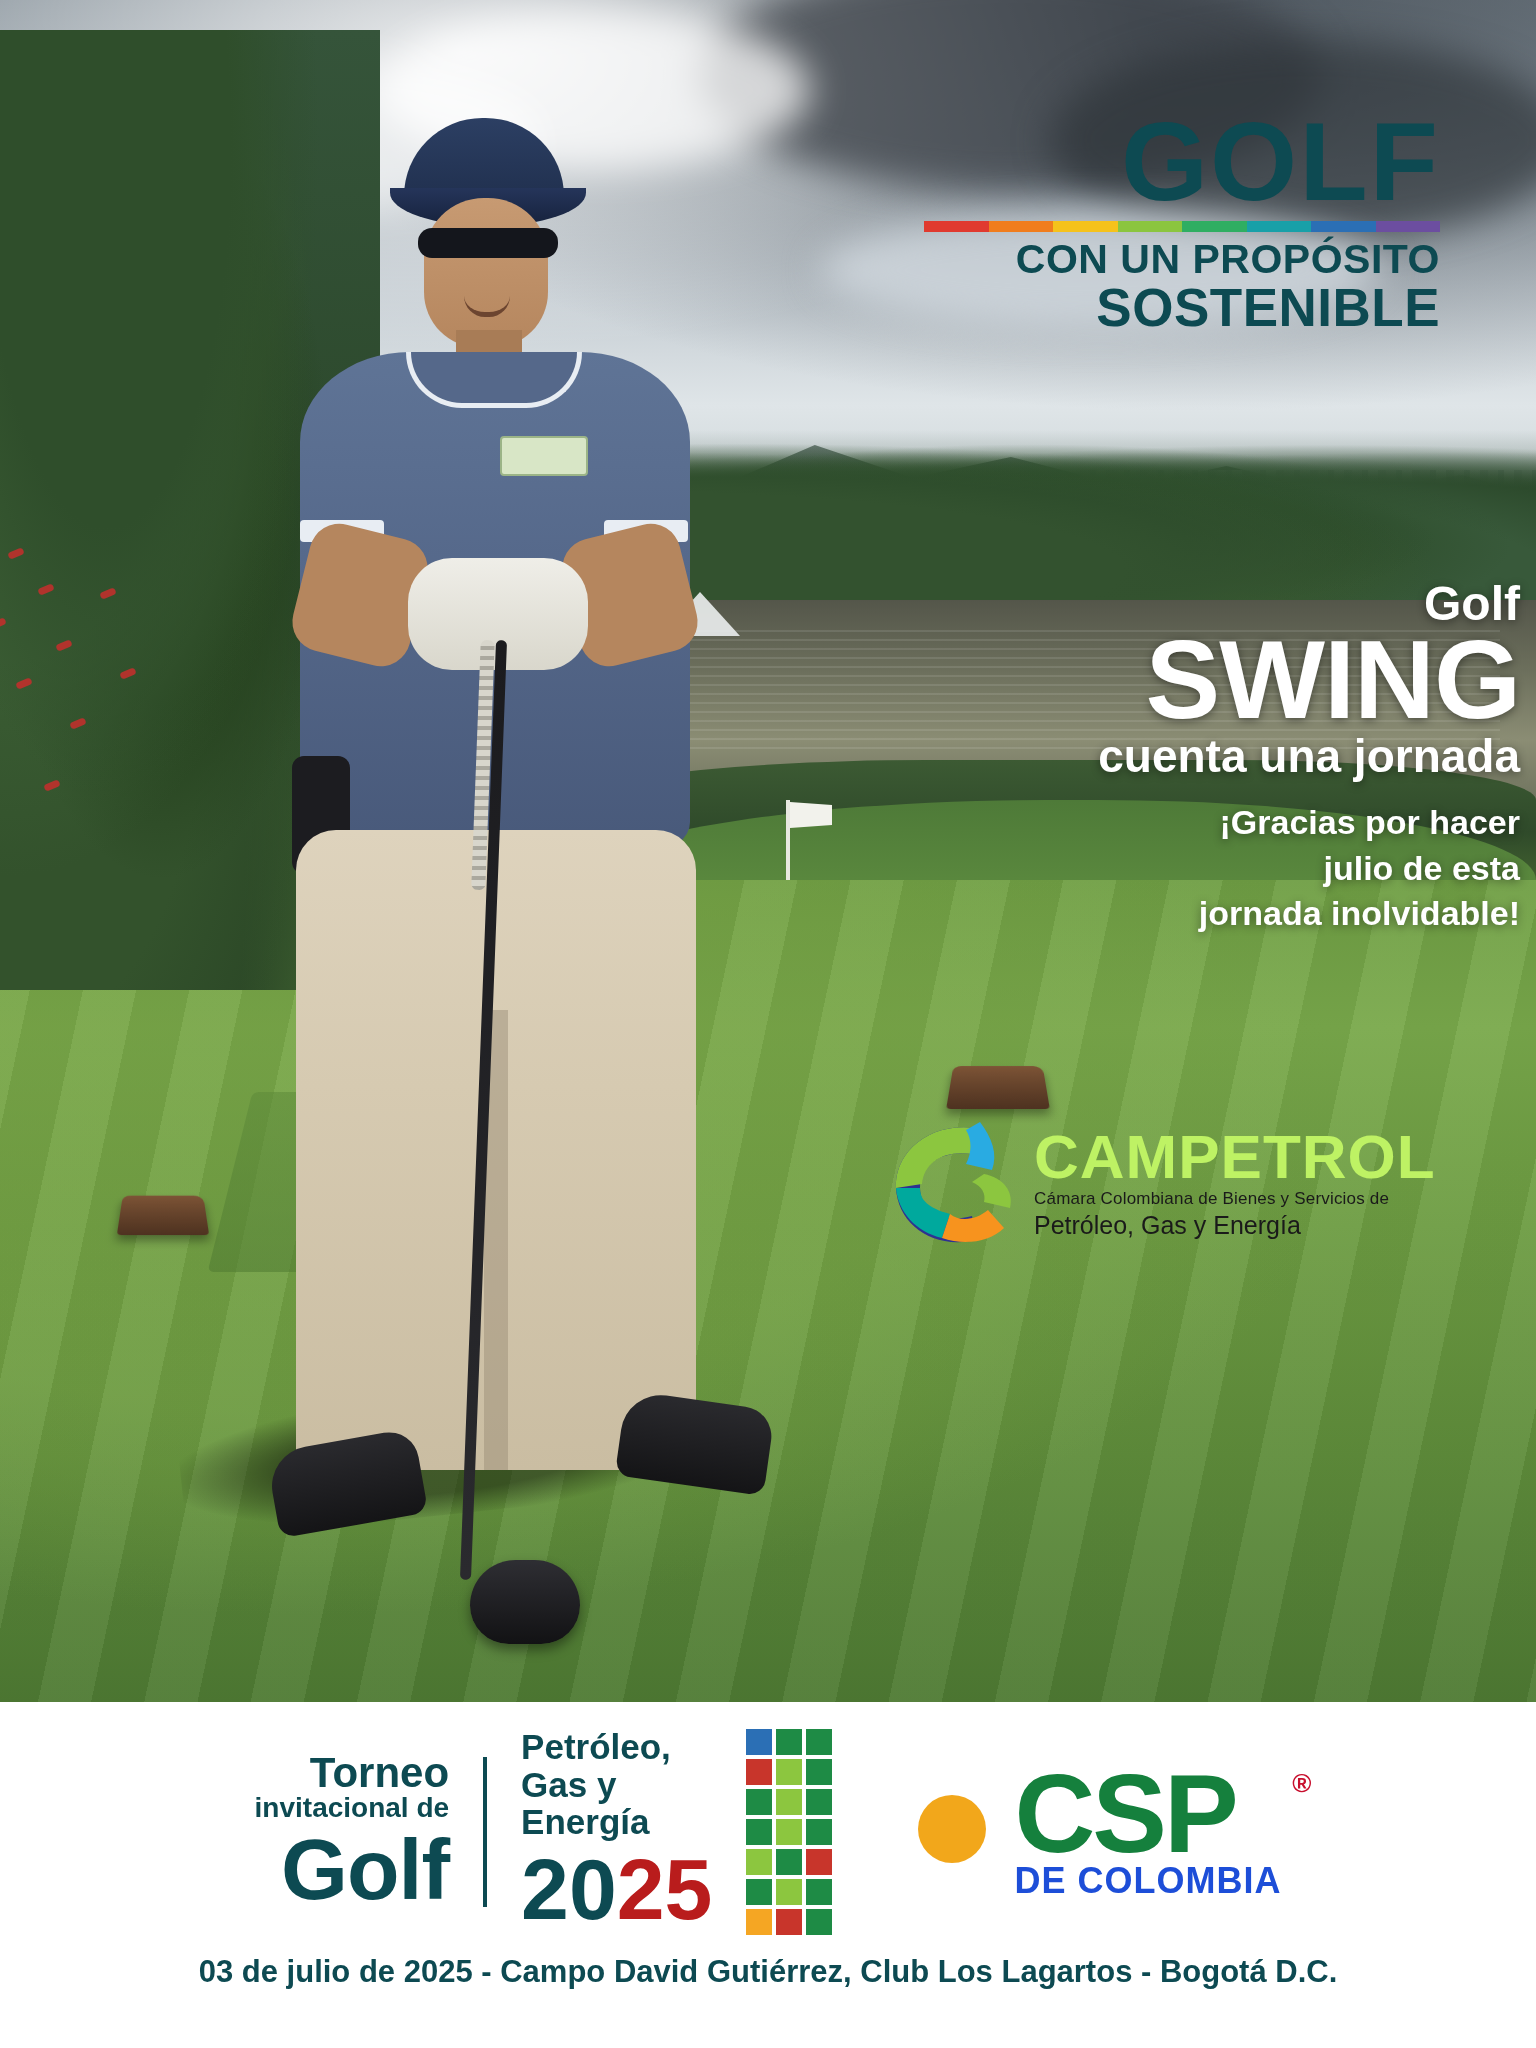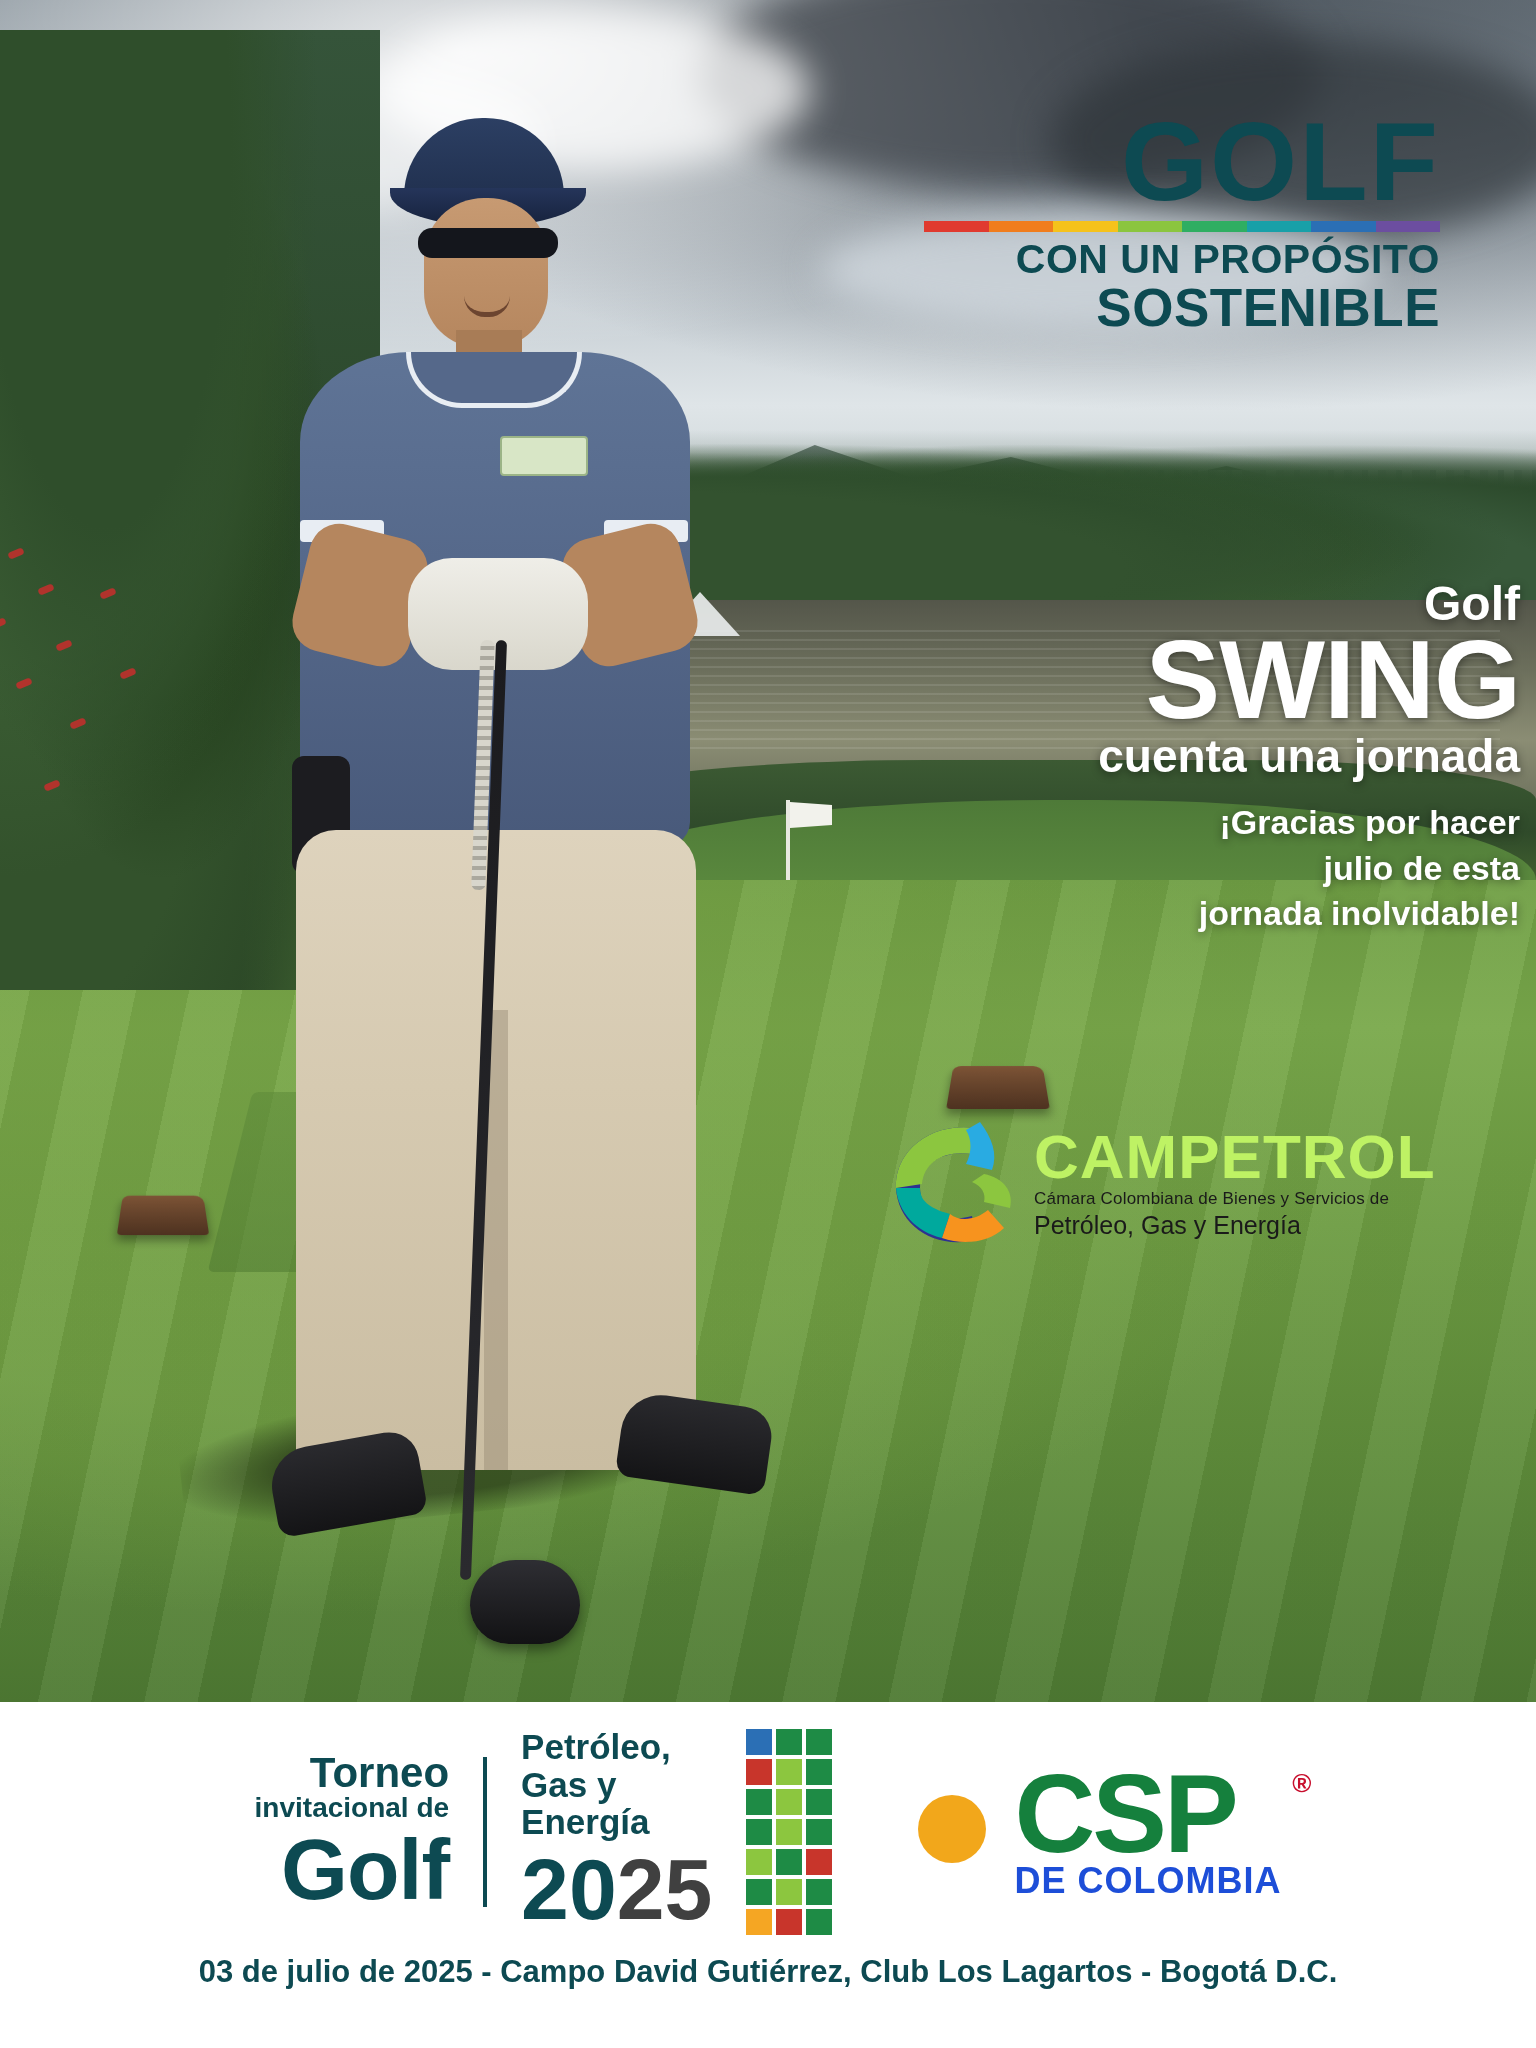--- a/index.html
+++ b/index.html
@@ -450,21 +450,21 @@
     width: 4px; height: 150px;
     background: #0d4a52;
   }
   .petrogas {
     color: #0d4a52;
     line-height: 1.08;
     text-align: left;
   }
   .petrogas .p-line { font-size: 35px; font-weight: bold; }
   .petrogas .p-year { font-size: 86px; font-weight: bold; margin-top: 2px; }
-  .petrogas .p-year .teal { color: #404040; }
+  .petrogas .p-year .teal { color: #b91c1c; }
 
   .pixel-grid {
     display: grid;
     grid-template-columns: repeat(3, 26px);
     grid-auto-rows: 26px;
     gap: 4px;
   }
   .pixel-grid i { display: block; width: 26px; height: 26px; }
 
   .csp {

